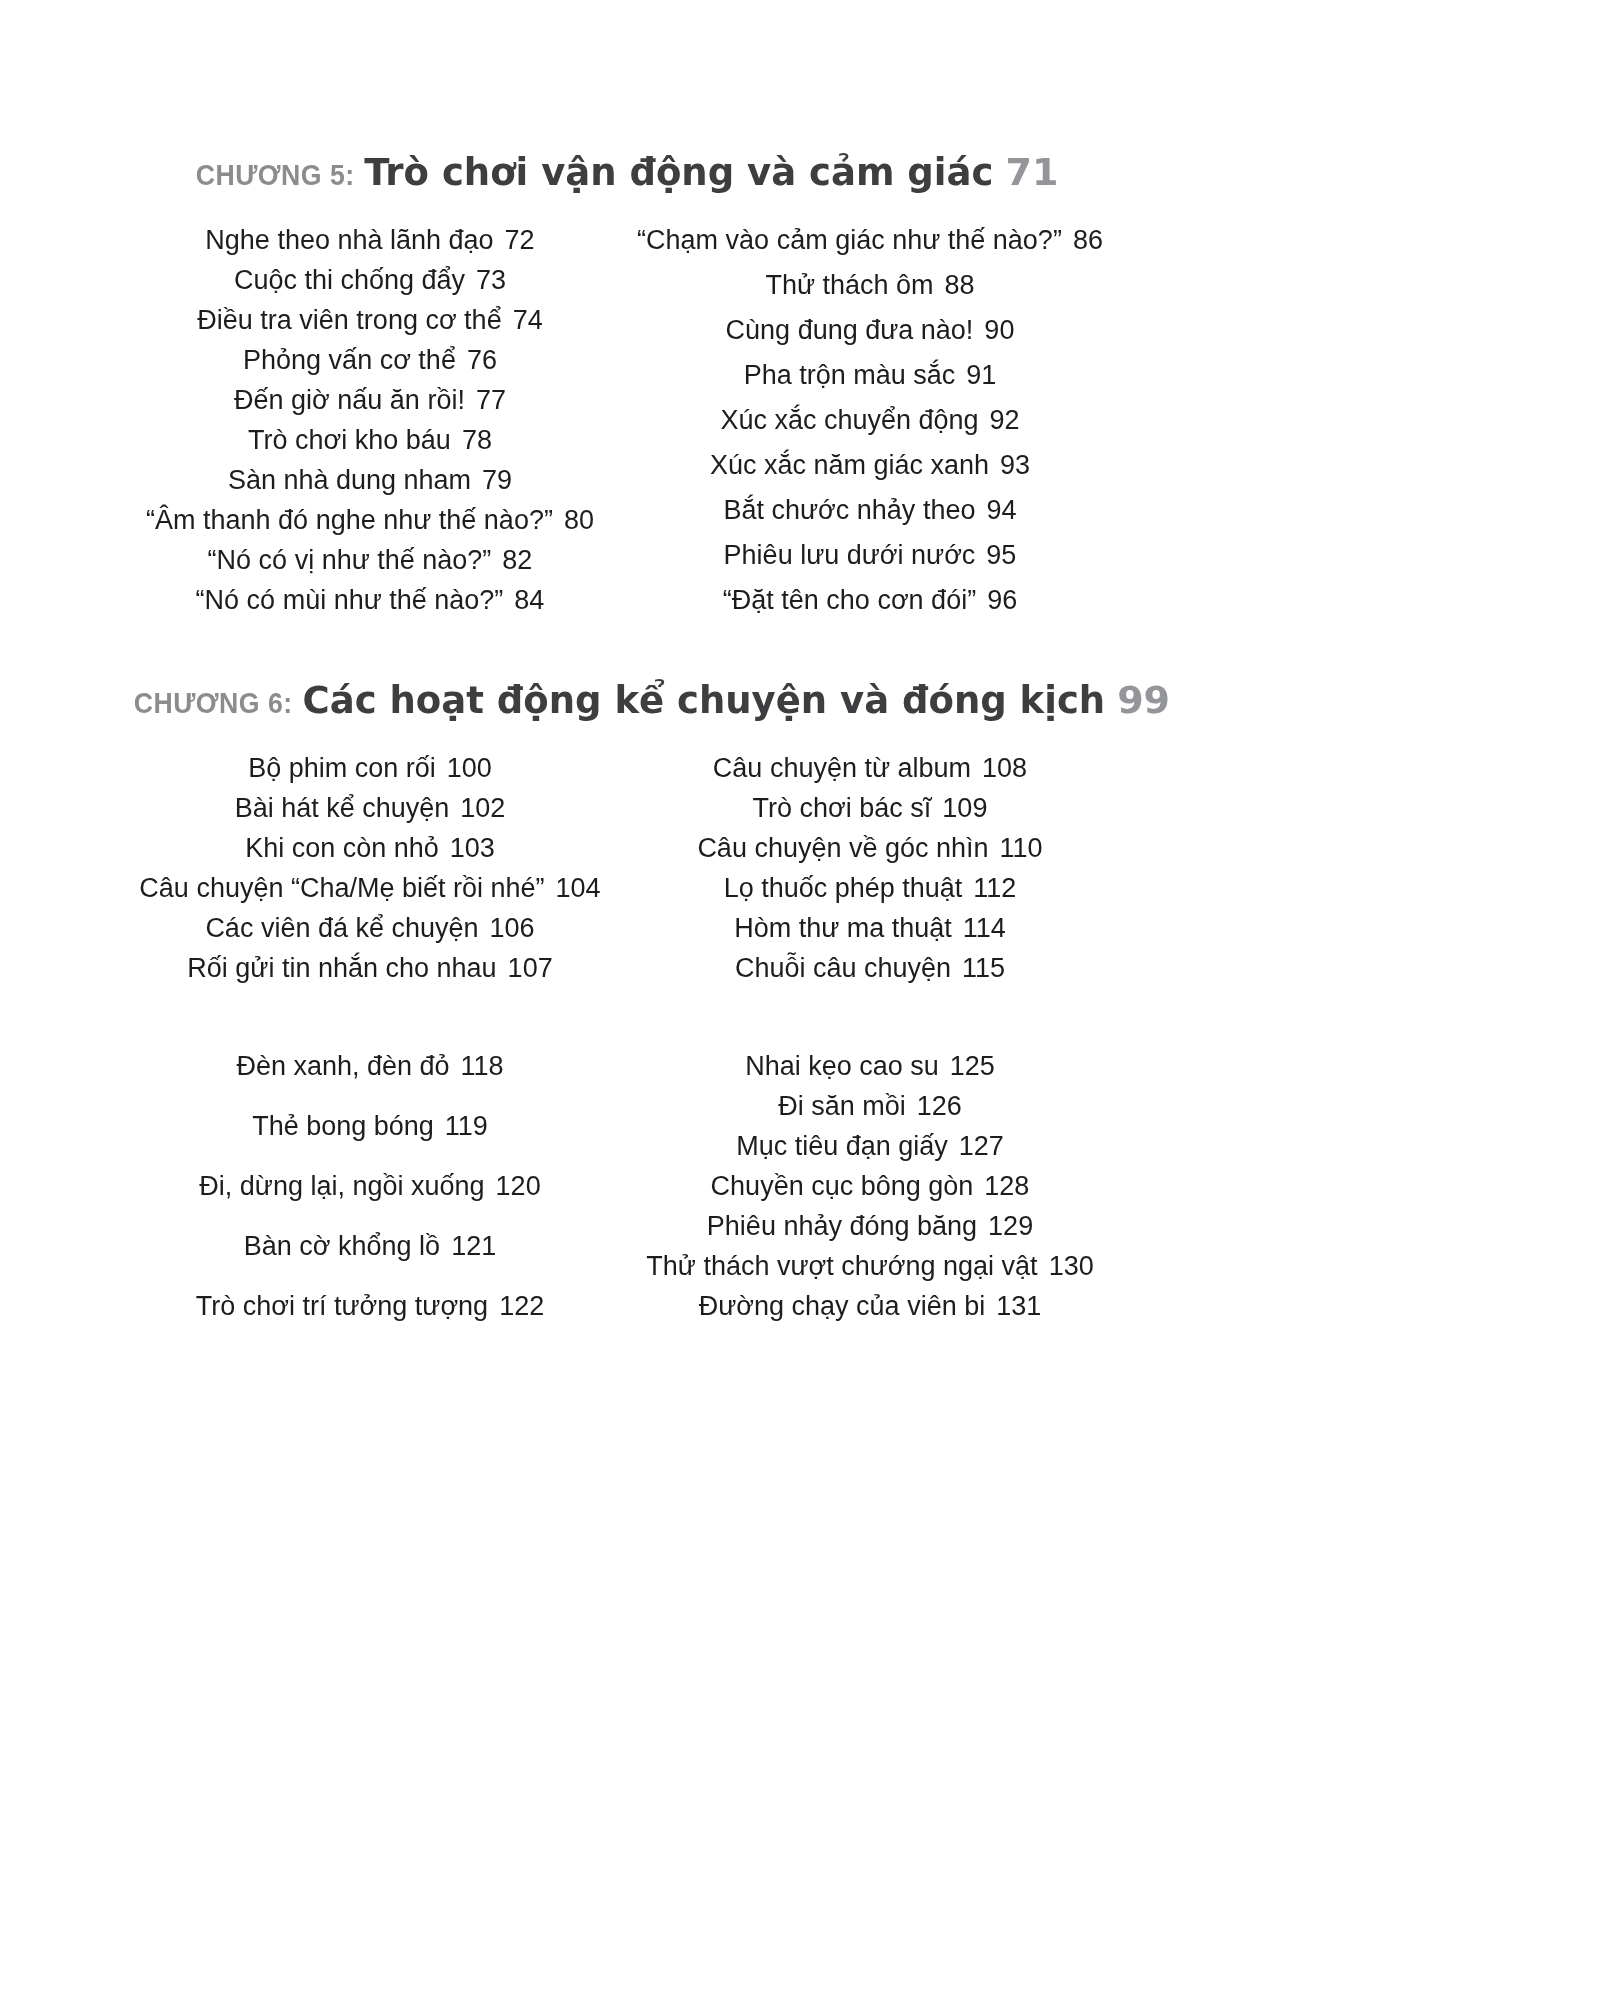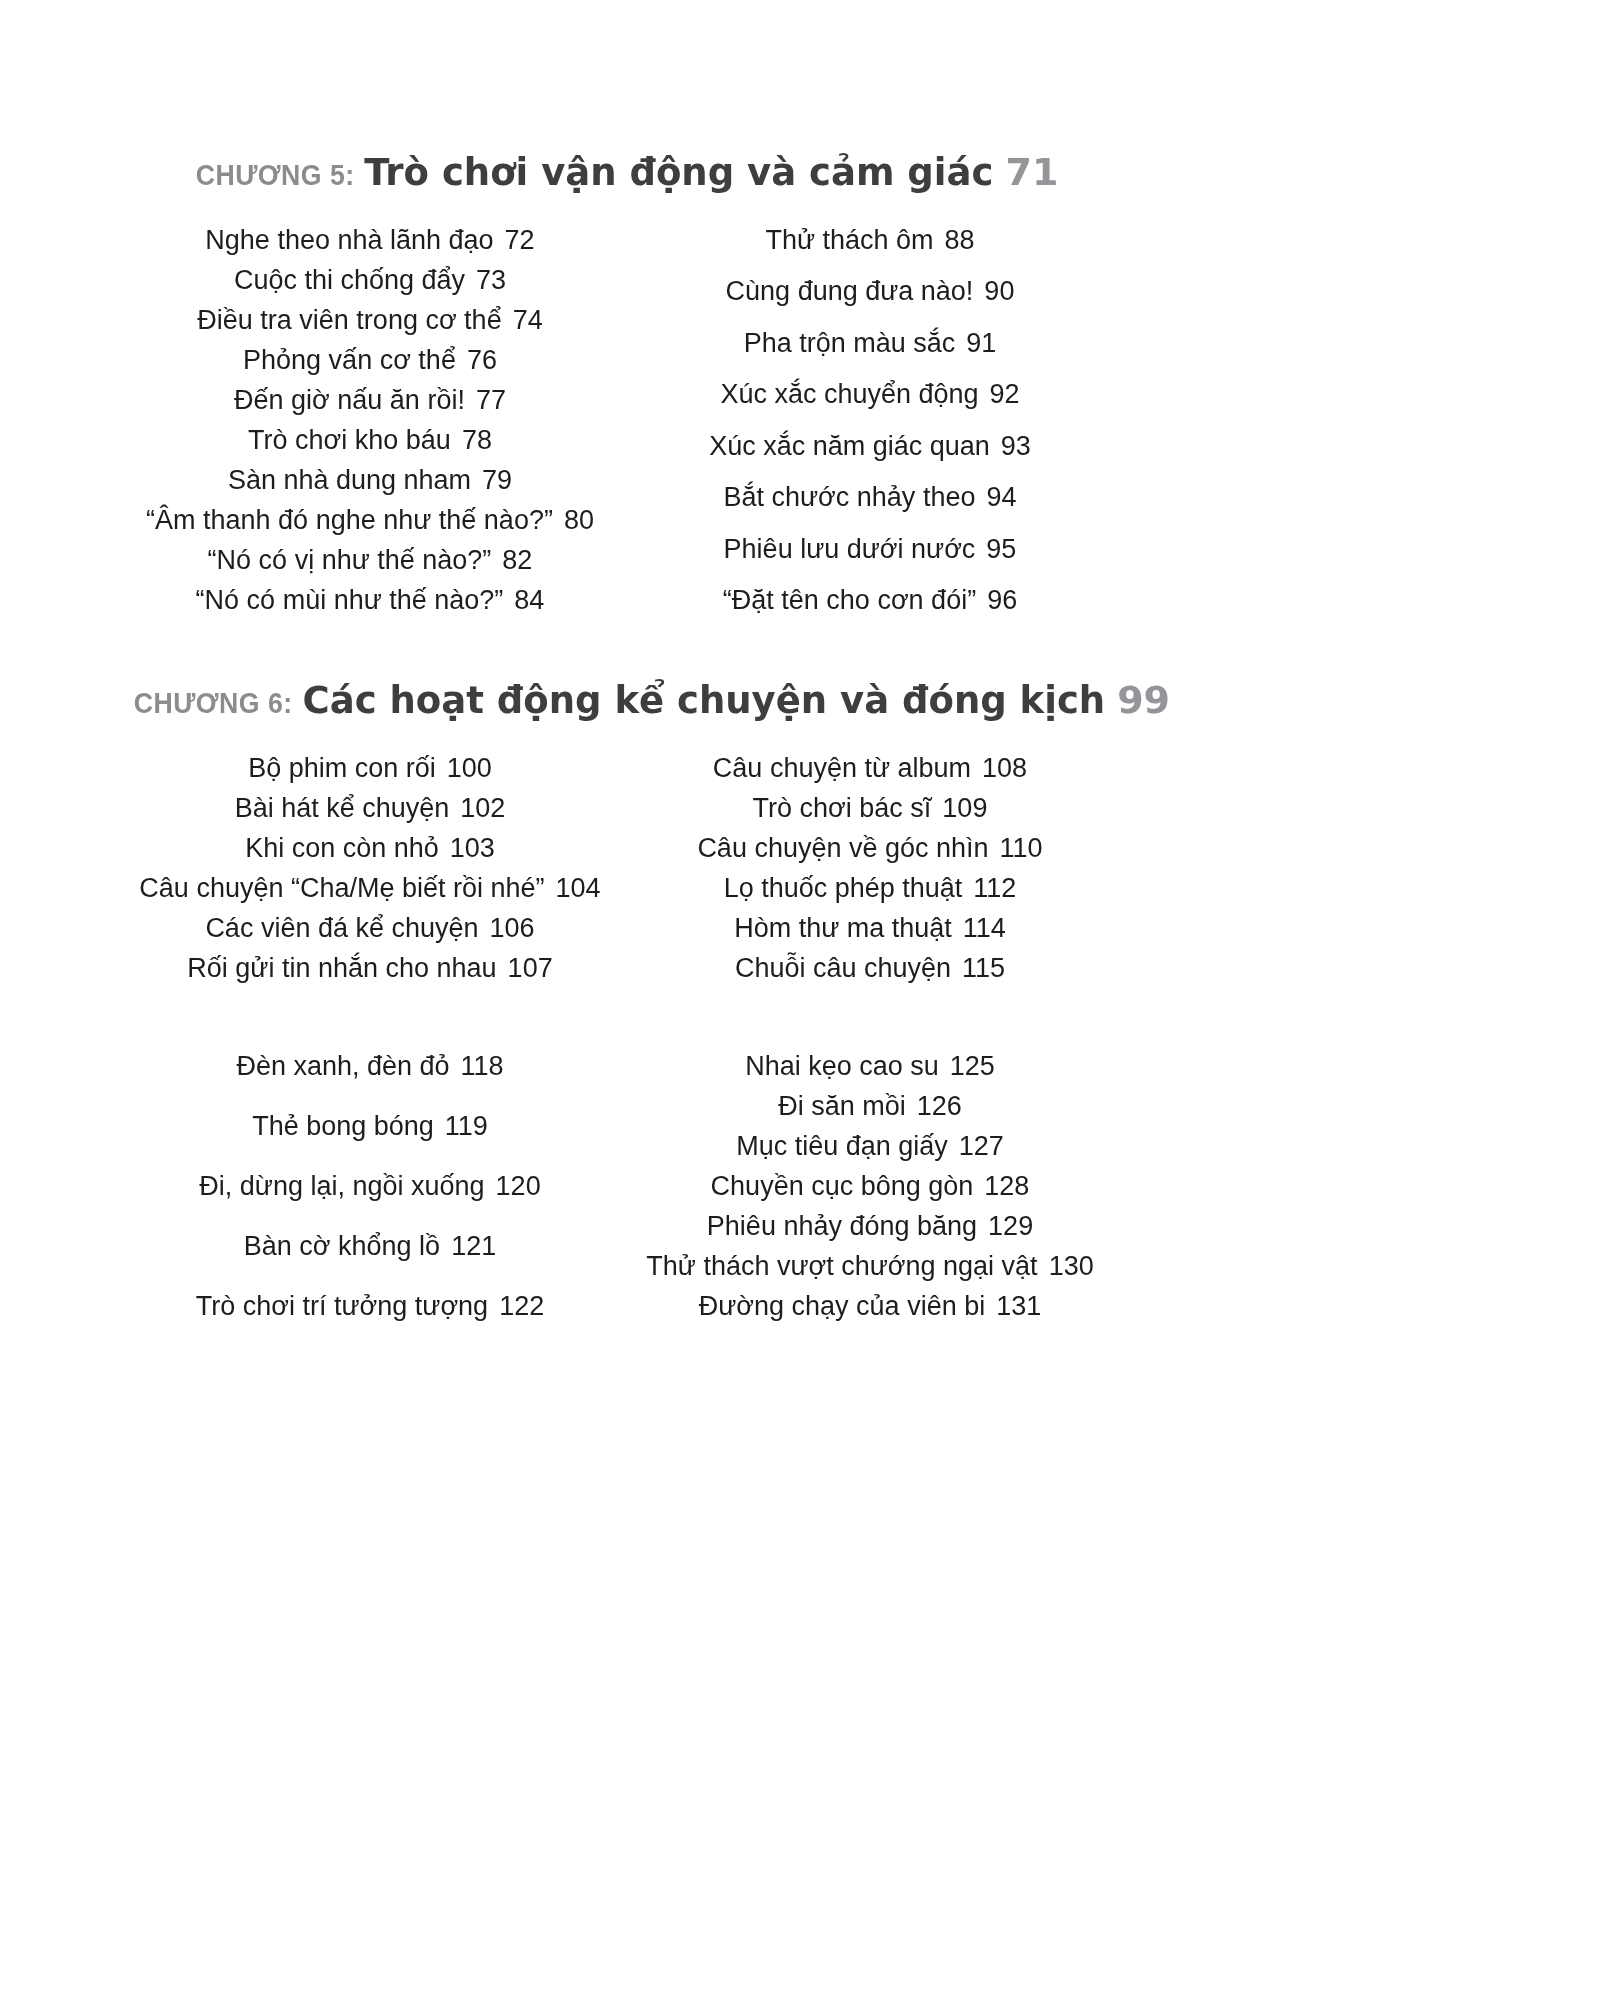--- a/index.html
+++ b/index.html
@@ -99,25 +99,26 @@
           <div class="entry"><span class="entry-title">Điều tra viên trong cơ thể</span><span class="entry-page">74</span></div>
           <div class="entry"><span class="entry-title">Phỏng vấn cơ thể</span><span class="entry-page">76</span></div>
           <div class="entry"><span class="entry-title">Đến giờ nấu ăn rồi!</span><span class="entry-page">77</span></div>
           <div class="entry"><span class="entry-title">Trò chơi kho báu</span><span class="entry-page">78</span></div>
           <div class="entry"><span class="entry-title">Sàn nhà dung nham</span><span class="entry-page">79</span></div>
           <div class="entry"><span class="entry-title">“Âm thanh đó nghe như thế nào?”</span><span class="entry-page">80</span></div>
           <div class="entry"><span class="entry-title">“Nó có vị như thế nào?”</span><span class="entry-page">82</span></div>
           <div class="entry"><span class="entry-title">“Nó có mùi như thế nào?”</span><span class="entry-page">84</span></div>
         </div>
         <div class="col">
+          <div class="entry"><span class="entry-title">“Chạm vào cảm giác như thế nào?”</span><span class="entry-page">86</span></div>
           <div class="entry"><span class="entry-title">Thử thách ôm</span><span class="entry-page">88</span></div>
           <div class="entry"><span class="entry-title">Cùng đung đưa nào!</span><span class="entry-page">90</span></div>
           <div class="entry"><span class="entry-title">Pha trộn màu sắc</span><span class="entry-page">91</span></div>
           <div class="entry"><span class="entry-title">Xúc xắc chuyển động</span><span class="entry-page">92</span></div>
-          <div class="entry"><span class="entry-title">Xúc xắc năm giác quan</span><span class="entry-page">93</span></div>
+          <div class="entry"><span class="entry-title">Xúc xắc năm giác xanh</span><span class="entry-page">93</span></div>
           <div class="entry"><span class="entry-title">Bắt chước nhảy theo</span><span class="entry-page">94</span></div>
           <div class="entry"><span class="entry-title">Phiêu lưu dưới nước</span><span class="entry-page">95</span></div>
           <div class="entry"><span class="entry-title">“Đặt tên cho cơn đói”</span><span class="entry-page">96</span></div>
         </div>
       </div>
     </section>
     <section class="chapter">
       <div class="chapter-header"><span class="ch-label">CHƯƠNG 6:</span><span class="ch-title">Các hoạt động kể chuyện và đóng kịch</span><span class="ch-page">99</span></div>
       <div class="columns">
         <div class="col">

